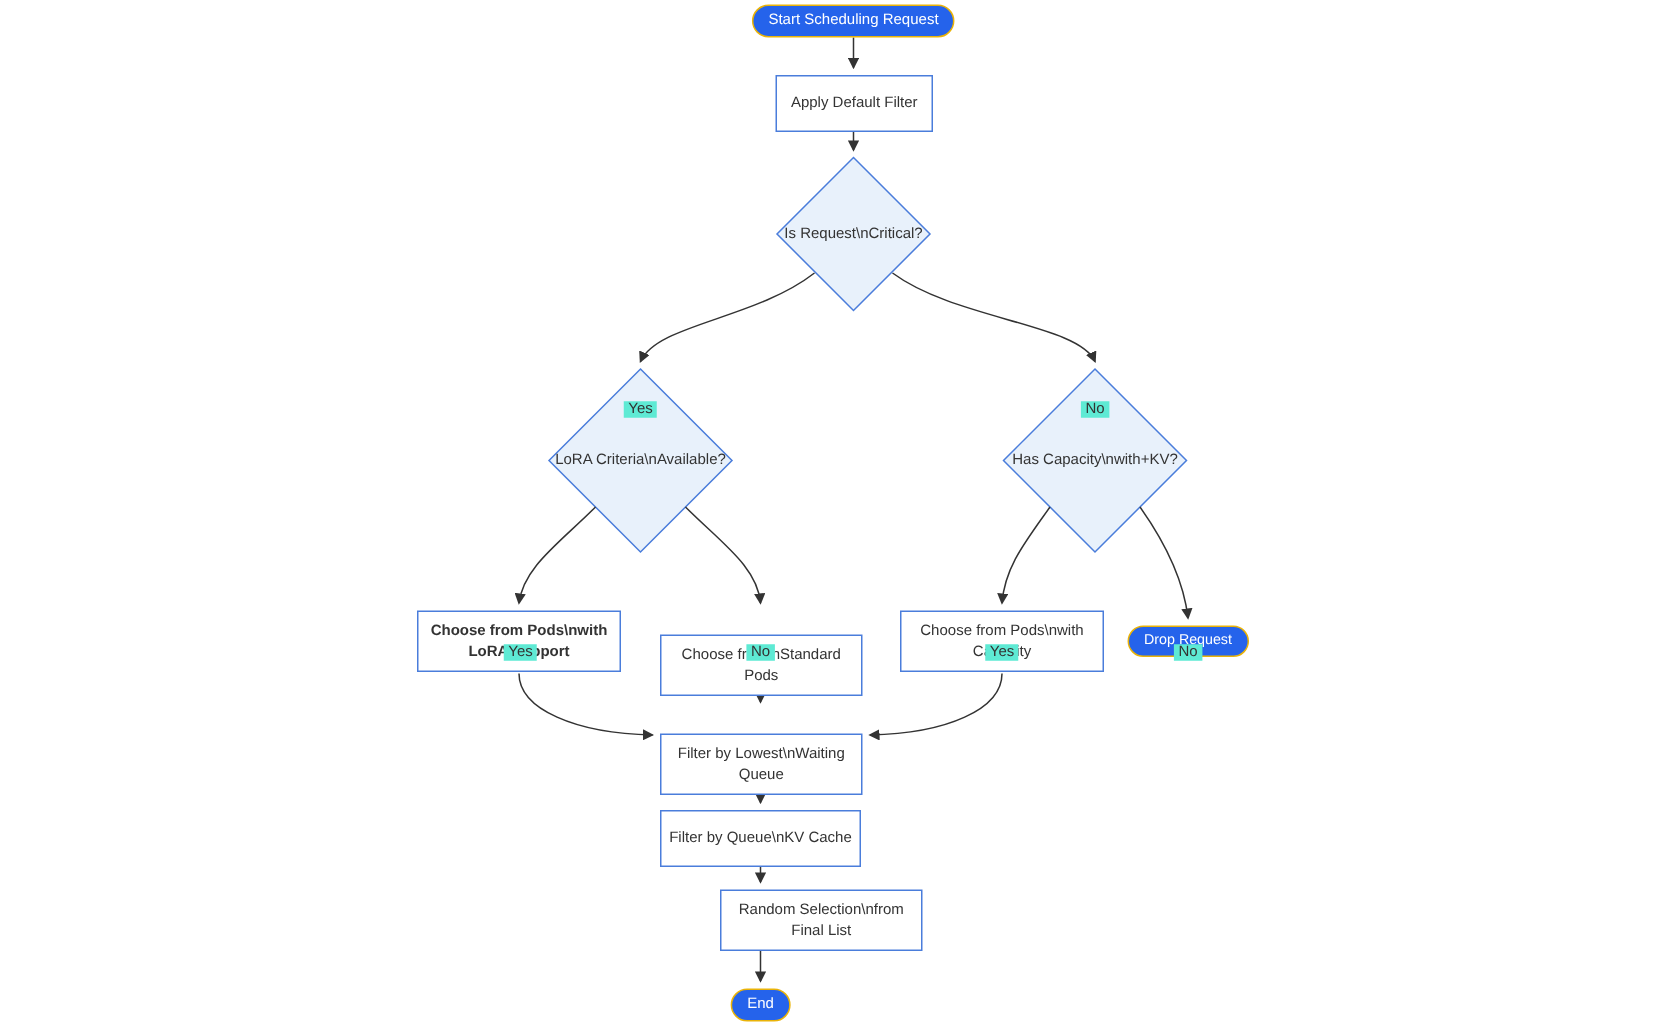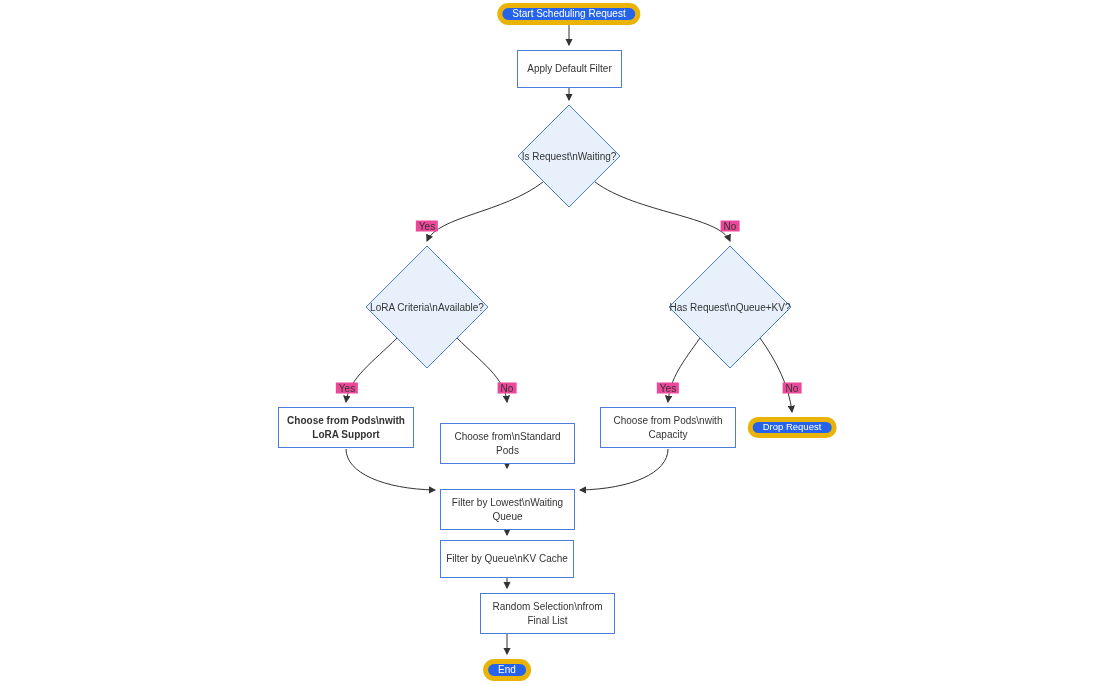--- a/index.html
+++ b/index.html
@@ -15,34 +15,34 @@
     display:flex; align-items:center; justify-content:center;
     text-align:center; font-size:10px; line-height:1.35; color:#333333;
   }
   .rect {
     background:#ffffff;
     border:1px solid #4a7ddb;
     padding:18px 5px;
   }
   .pill {
     background:#2563eb;
-    border:5px solid #eab308;
+    border:1px solid #eab308;
     color:#ffffff;
     border-radius:999px;
     white-space:nowrap;
     transform:translateX(-50%);
     padding:0 10px;
   }
   .diamond-label {
     position:absolute; transform:translate(-50%,-50%);
     white-space:nowrap; font-size:10px; color:#333333; text-align:center;
   }
   .edge-label {
     position:absolute; transform:translate(-50%,-50%);
-    font-size:10px; color:#333333; background:#ec4899; padding:0 3px;
+    font-size:10px; color:#333333; background:#5eead4; padding:0 3px;margin-top:47px;
   }
   .nowrap { white-space:nowrap; }
 </style>
 </head>
 <body>
 
 <div class="canvas">
 
   <svg class="edge-layer" viewBox="0 0 1103 685" xmlns="http://www.w3.org/2000/svg">
     <defs>
@@ -74,23 +74,23 @@
   </svg>
 
   <div class="node pill" style="left:569px; top:3px; height:22px;">
     <span>Start Scheduling Request</span>
   </div>
 
   <div class="node rect" style="left:517px; top:50px; width:105px; height:28px;">
     <span class="nowrap">Apply Default Filter</span>
   </div>
 
-  <div class="diamond-label" style="left:569px; top:156px;">Is Request\nWaiting?</div>
+  <div class="diamond-label" style="left:569px; top:156px;">Is Request\nCritical?</div>
   <div class="diamond-label" style="left:427px; top:307px;">LoRA Criteria\nAvailable?</div>
-  <div class="diamond-label" style="left:730px; top:307px;">Has Request\nQueue+KV?</div>
+  <div class="diamond-label" style="left:730px; top:307px;">Has Capacity\nwith+KV?</div>
 
   <div class="node rect" style="left:278px; top:407px; width:136px; height:41px;font-weight:bold;">
     <span>Choose from Pods\nwith LoRA Support</span>
   </div>
 
   <div class="node rect" style="left:440px; top:407px; width:135px; height:41px;margin-top:16px;">
     <span>Choose from\nStandard Pods</span>
   </div>
 
   <div class="node rect" style="left:600px; top:407px; width:136px; height:41px;">

